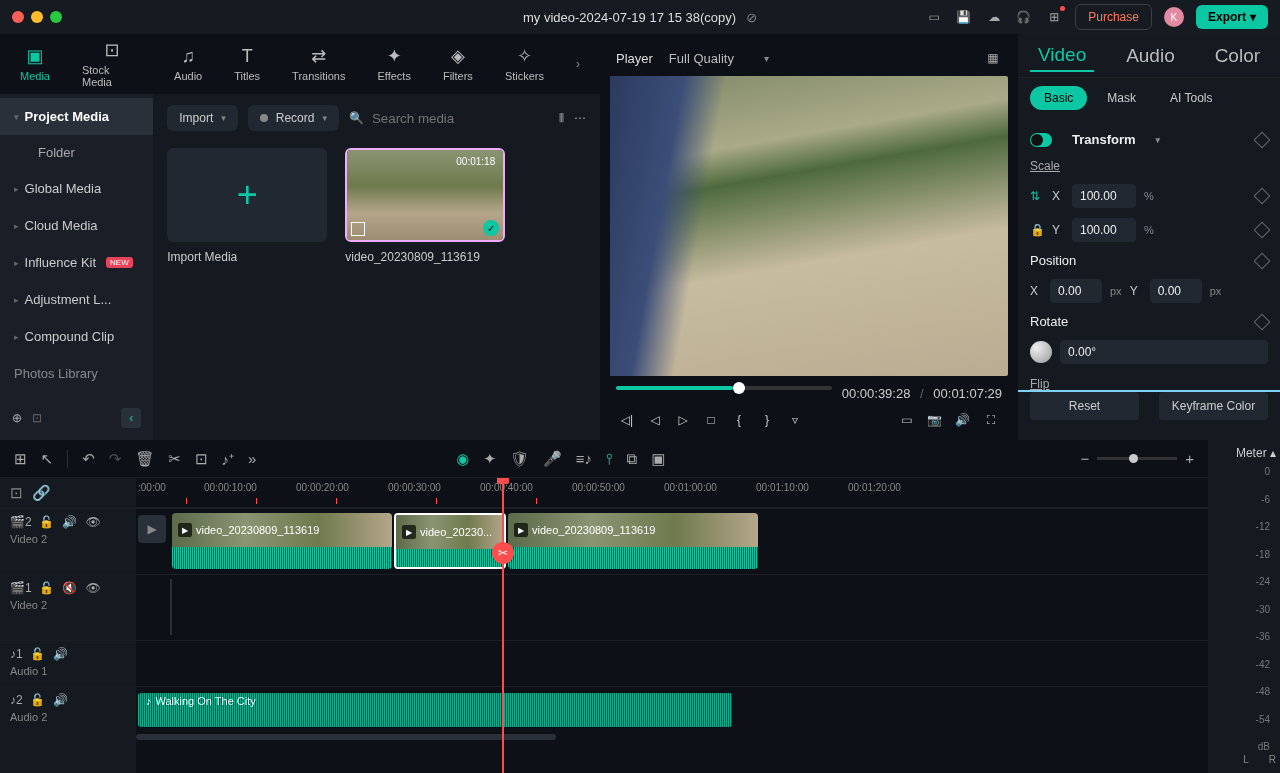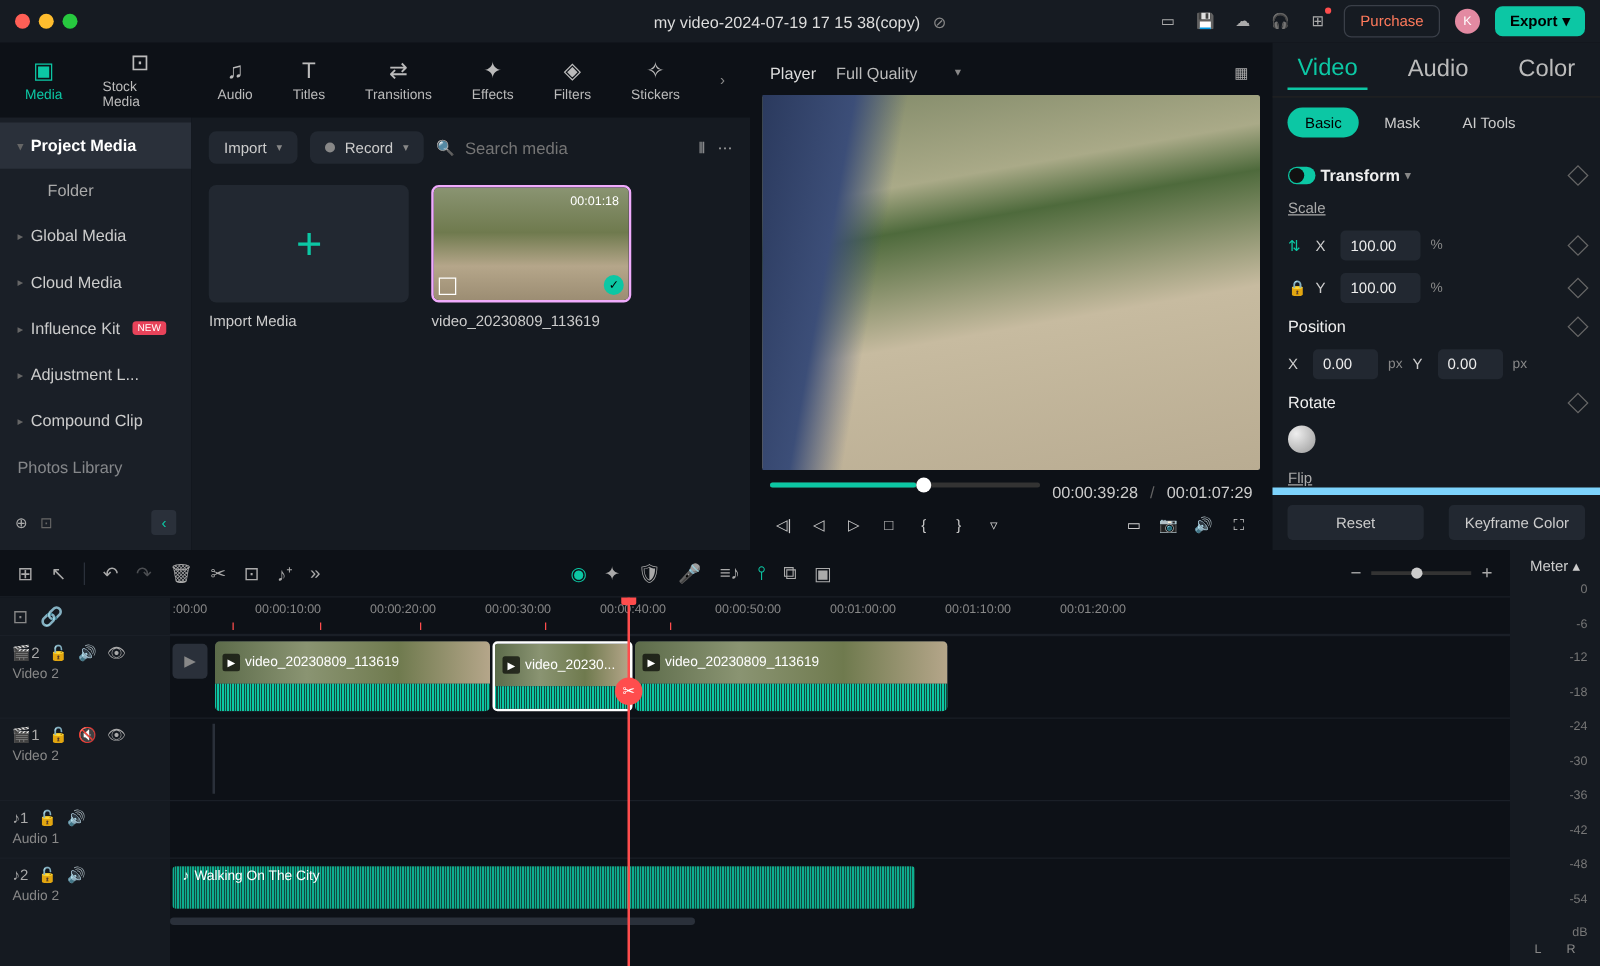--- a/index.html
+++ b/index.html
@@ -72,31 +72,31 @@
 
 .inspector { width: 262px; background: #151a21; display: flex; flex-direction: column; }
 .insp-tabs { height: 44px; display: flex; align-items: center; justify-content: space-around; border-bottom: 1px solid #222; }
 .insp-tab { color: #bbb; font-size: 19px; cursor: pointer; padding: 4px 8px; }
 .insp-tab.active { color: #0cc7a4; border-bottom: 2px solid #0cc7a4; }
 .insp-sub { height: 40px; display: flex; align-items: center; gap: 6px; padding: 0 12px; }
 .chip { padding: 5px 14px; border-radius: 12px; font-size: 12px; cursor: pointer; color: #ccc; }
 .chip.active { background: #0cc7a4; color: #000; }
 .insp-body { flex: 1; overflow-y: auto; padding: 8px 12px; }
 .insp-body::-webkit-scrollbar { width: 0; }
-.sec-head { display: flex; align-items: center; gap: 4px; padding: 6px 0; font-size: 13px; color: #eee; font-weight: 600; }
+.sec-head { display: flex; align-items: center; gap: 20px; padding: 6px 0; font-size: 13px; color: #eee; font-weight: 600; }
 .toggle { width: 22px; height: 14px; background: #0cc7a4; border-radius: 7px; position: relative; }
 .toggle::after { content:''; position:absolute; left:1px; top:1px; width:12px; height:12px; background:#111; border-radius:50%; }
 .diamond { width: 12px; height: 12px; transform: rotate(45deg); border: 1px solid #666; margin-left: auto; cursor: pointer; }
 .field-row { display: flex; align-items: center; gap: 8px; padding: 5px 0; }
 .field-label { color: #aaa; font-size: 12px; width: 50px; text-decoration: underline; }
 .axis-label { color: #ccc; width: 12px; }
 .num-input { background: #222831; border: none; color: #eee; padding: 5px 8px; border-radius: 4px; width: 64px; font-size: 12px; }
 .unit { color: #888; font-size: 11px; }
 .link-icon { color: #0cc7a4; width: 14px; }
-.insp-foot { height: 50px; border-top: 6px solid #7dd3fc; display: flex; align-items: center; gap: 20px; padding: 0 12px; }
+.insp-foot { height: 50px; border-top: 2px solid #7dd3fc; display: flex; align-items: flex-start; gap: 20px; padding: 0 12px; }
 .foot-btn { flex: 1; background: #222831; border-radius: 4px; padding: 7px 0; text-align: center; color: #ccc; font-size: 12px; cursor: pointer; }
 .angle-knob { width: 22px; height: 22px; border-radius: 50%; background: radial-gradient(circle at 30% 30%, #eee, #999); }
 
 .timeline { height: 333px; background: #0d1117; display: flex; }
 .tl-main { flex: 1; display: flex; flex-direction: column; }
 .tl-toolbar { height: 38px; display: flex; align-items: center; padding: 0 14px; gap: 14px; border-bottom: 1px solid #1a1f27; }
 .tl-tool { color: #aaa; cursor: pointer; font-size: 15px; }
 .tl-tool.green { color: #0cc7a4; }
 .tl-sep { width: 1px; height: 18px; background: #2a303a; }
 .tl-zoom { margin-left: auto; display: flex; align-items: center; gap: 8px; }
@@ -126,21 +126,21 @@
 .audio-clip-inner { height: 100%; background: repeating-linear-gradient(90deg,#0cc7a4 0,#0cc7a4 1px,transparent 1px,transparent 2px); opacity: 0.8; }
 .audio-name { position: absolute; left: 8px; top: 2px; color: #fff; font-size: 11px; display: flex; align-items: center; gap: 4px; }
 .playhead { position: absolute; left: 366px; top: 0; bottom: 0; width: 2px; background: #ff4d4d; z-index: 5; }
 .playhead::before { content:''; position: absolute; top: -2px; left: -5px; width: 12px; height: 8px; background: #ff4d4d; border-radius: 2px; }
 .playhead-cut { position: absolute; top: 64px; left: -10px; width: 22px; height: 22px; border-radius: 50%; background: #ff4d4d; display: flex; align-items: center; justify-content: center; color: #fff; font-size: 12px; }
 .markers { position: absolute; top: 20px; left: 0; right: 0; height: 8px; }
 .marker { position: absolute; width: 1px; height: 6px; background: #ff4d4d; }
 .tl-scrollbar { height: 10px; position: relative; }
 .tl-sb-thumb { position: absolute; left: 0; width: 420px; height: 6px; background: #2a303a; border-radius: 3px; top: 2px; }
 
-.meter { width: 72px; background: #151a21; padding: 6px 4px; display: flex; flex-direction: column; align-items: center; }
+.meter { width: 72px; background: #151a21; padding: 6px 4px; display: flex; flex-direction: column; align-items: flex-end; }
 .meter-lbl { color: #ccc; font-size: 12px; margin-bottom: 6px; }
 .meter-scale { flex: 1; display: flex; flex-direction: column; justify-content: space-between; width: 100%; padding: 0 6px; }
 .meter-tick2 { text-align: right; color: #777; font-size: 10px; }
 .meter-foot { display: flex; gap: 20px; color: #888; font-size: 10px; padding: 2px 0; }
 .mute-red { color: #c74a4a; }
 .dot-badge { position: relative; }
 .dot-badge::after { content:''; position:absolute; top:-2px; right:-2px; width:5px; height:5px; border-radius:50%; background:#ff4d4d; }
 </style>
 </head>
 <body>
@@ -367,20 +367,21 @@
         <span class="axis-label">Y</span>
         <input class="num-input" style="width: 52px;" value="0.00">
         <span class="unit">px</span>
       </div>
       <div class="sec-head" style="font-weight:normal">
           <span>Rotate</span>
           <div class="diamond"></div>
         </div>
       <div class="field-row">
         <div class="angle-knob"></div>
+        <input class="num-input" style="flex: 1 1 0%;" value="0.00°">
       </div>
       <div class="field-label" style="margin:8px 0">Flip</div>
 
     </div>
     <div class="insp-foot">
       <div class="foot-btn">Reset</div>
       <div class="foot-btn">Keyframe Color</div>
     </div>
   </div>
 </div>

